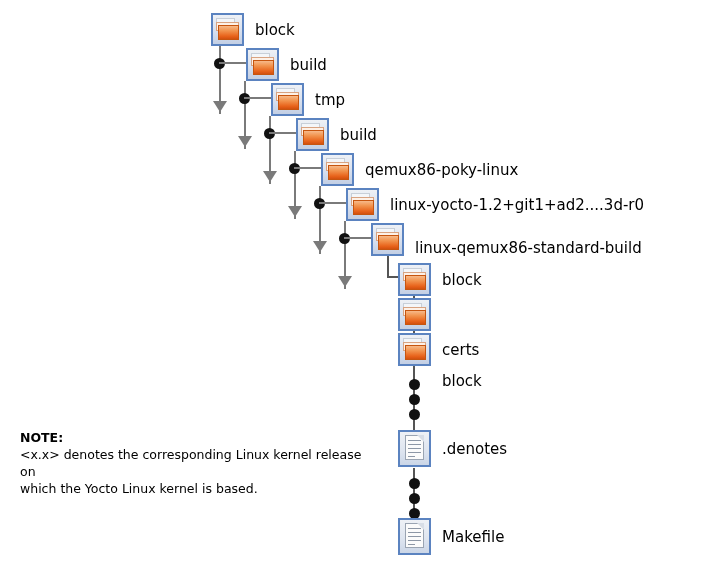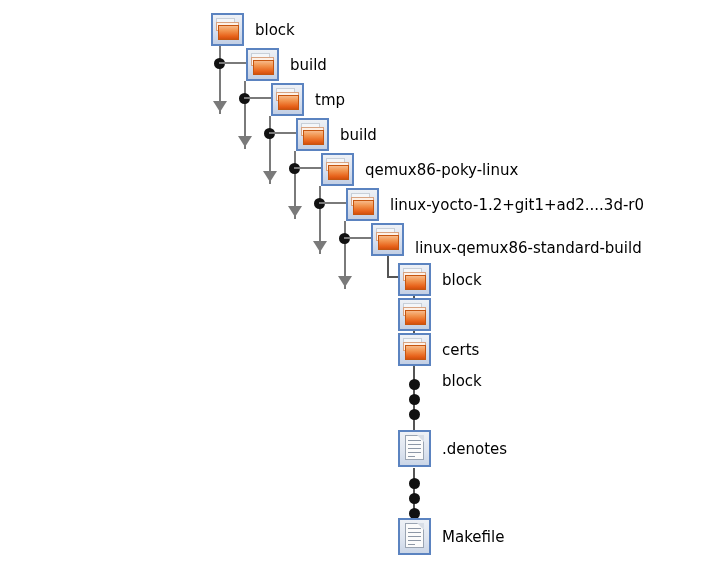--- a/index.html
+++ b/index.html
@@ -376,14 +376,19 @@
       <div class="ln" style="top:8px;"></div>
       <div class="ln" style="top:12px;"></div>
       <div class="ln" style="top:16px;"></div>
       <div class="ln" style="top:20px;"></div>
       <div class="ln short" style="top:24px;"></div>
     </div>
     <div class="label" style="left:44px; top:10px;">Makefile</div>
   </div>
 
 
+  <div id="note">
+    <div class="noteTitle">NOTE:</div>
+    <div class="noteBody">&lt;x.x&gt; denotes the corresponding Linux kernel release on
+which the Yocto Linux kernel is based.</div>
+  </div>
 
 </div>
 
 </body></html>

